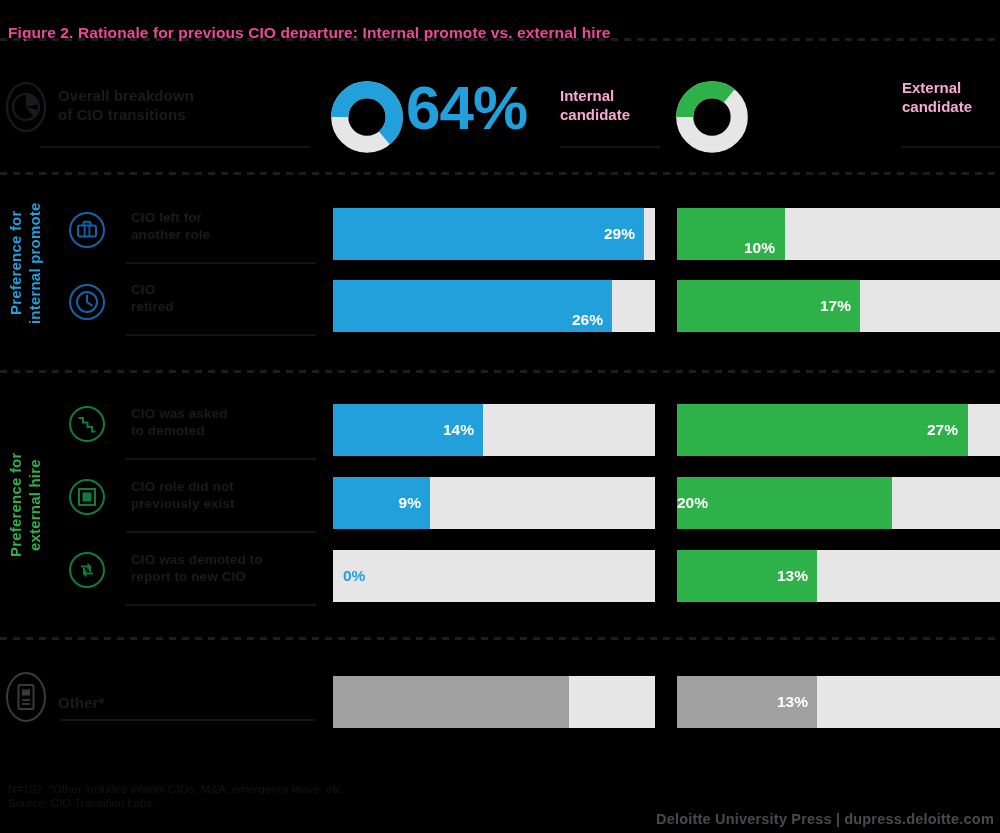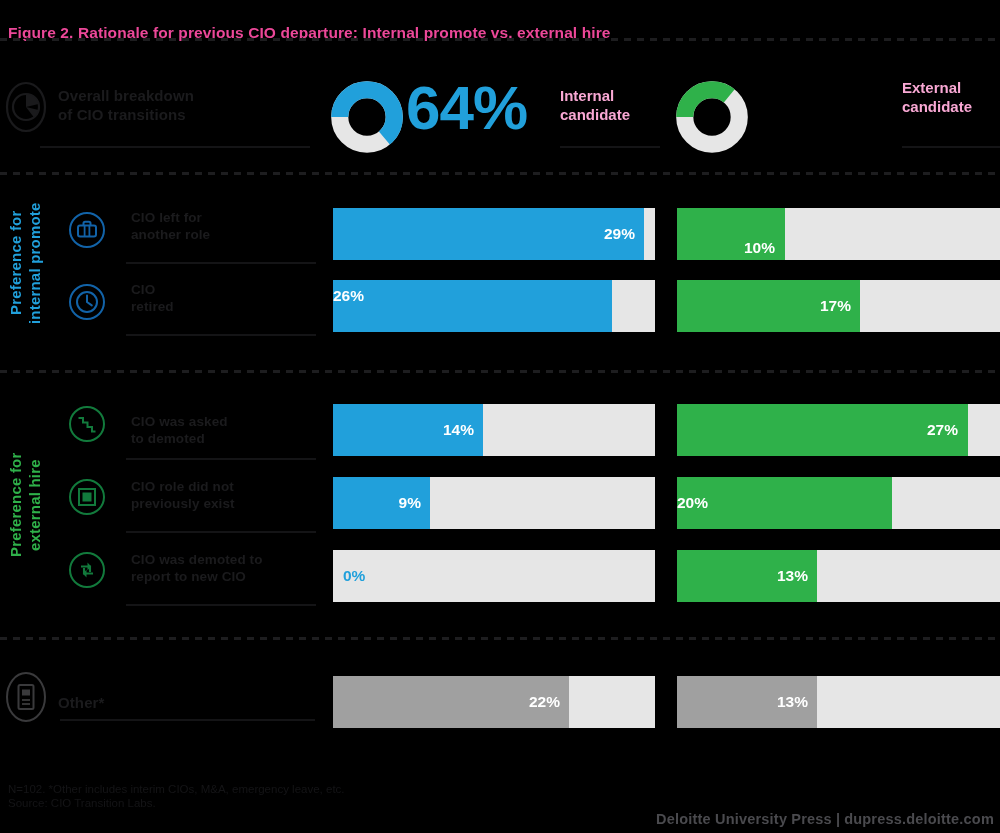--- a/index.html
+++ b/index.html
@@ -182,41 +182,41 @@
   </div>
   <div class="rowlabel" style="left:131px; top:281px; width:190px;">
     <span>CIO</span><br>
     <span>retired</span>
   </div>
   <div class="underline" style="left:126px; top:334px; width:190px;"></div>
 
   <div class="track" style="left:333px; top:280px; width:322px; height:52px;">
     <div class="fill blue" style="width:86.7%;"></div>
   </div>
-  <div class="barval inside" style="left:333px; top:296px; width:270px; ">26%</div>
+  <div class="barval inside" style="left:333px; top:320px; width:270px; text-align:right;padding-left:12px;">26%</div>
 
   <div class="track" style="left:677px; top:280px; width:323px; height:52px;">
     <div class="fill green" style="width:56.7%;"></div>
   </div>
   <div class="barval inside" style="left:677px; top:306px; width:174px; text-align:right;">17%</div>
 
   <div class="dashrule" style="top:370px; width:1000px;"></div>
 
   <div class="sidelabel green" style="left:6px; top:430px; height:150px;">
     <span>Preference for</span><br>
     <span>external hire</span>
   </div>
 
   <div class="iconcircle" style="left:68px; top:405px;">
     <svg viewBox="0 0 38 38">
       <circle cx="19" cy="19" r="17" fill="none" stroke="#127A3C" stroke-width="2"></circle>
       <path d="M10.5 13 h4.5 v4.5 h4.5 v4.5 h4.5 v4.5 h3.5" fill="none" stroke="#127A3C" stroke-width="2" stroke-linejoin="miter"></path>
     </svg>
   </div>
-  <div class="rowlabel" style="left:131px; top:405px; width:200px;margin-top:8px;">
+  <div class="rowlabel" style="left:131px; top:405px; width:200px;">
     <span>CIO was asked</span><br>
     <span>to demoted</span>
   </div>
   <div class="underline" style="left:126px; top:458px; width:190px;"></div>
 
   <div class="track" style="left:333px; top:404px; width:322px; height:52px;">
     <div class="fill blue" style="width:46.7%;"></div>
   </div>
   <div class="barval inside" style="left:333px; top:430px; width:141px; text-align:right;">14%</div>
 
@@ -283,21 +283,20 @@
       <line x1="18" y1="30" x2="26" y2="30" stroke="#3a3a3c" stroke-width="1.8"></line>
       <line x1="18" y1="34" x2="26" y2="34" stroke="#3a3a3c" stroke-width="1.8"></line>
     </svg>
   </div>
   <div class="rowlabel" style="left:58px; top:694px; font-size:15px;">Other*</div>
   <div class="underline" style="left:60px; top:719px; width:255px;"></div>
 
   <div class="track" style="left:333px; top:676px; width:322px; height:52px;">
     <div class="fill grey" style="width:73.3%;"></div>
   </div>
-  <div class="barval inside" style="left:333px; top:702px; width:227px; text-align:right;">22%</div>
 
   <div class="track" style="left:677px; top:676px; width:323px; height:52px;">
     <div class="fill grey" style="width:43.3%;"></div>
   </div>
   <div class="barval inside" style="left:677px; top:702px; width:131px; text-align:right;">13%</div>
 
   <div class="note" style="top:783px;">N=102. *Other includes interim CIOs, M&amp;A, emergency leave, etc.</div>
   <div class="note" style="top:797px;">Source: CIO Transition Labs.</div>
 
   <div class="brand">

